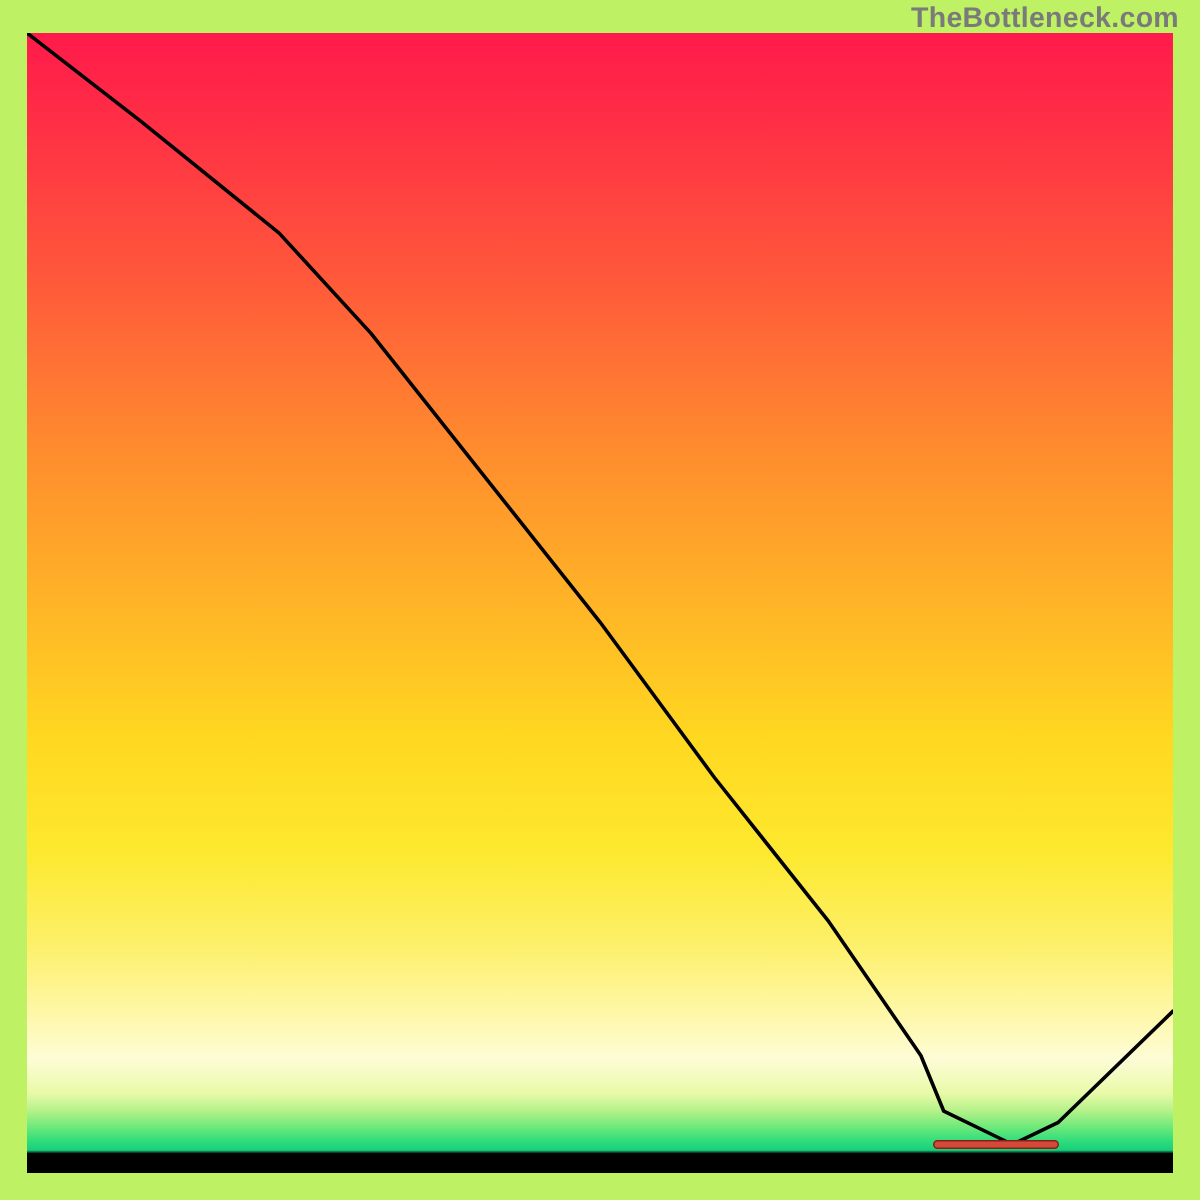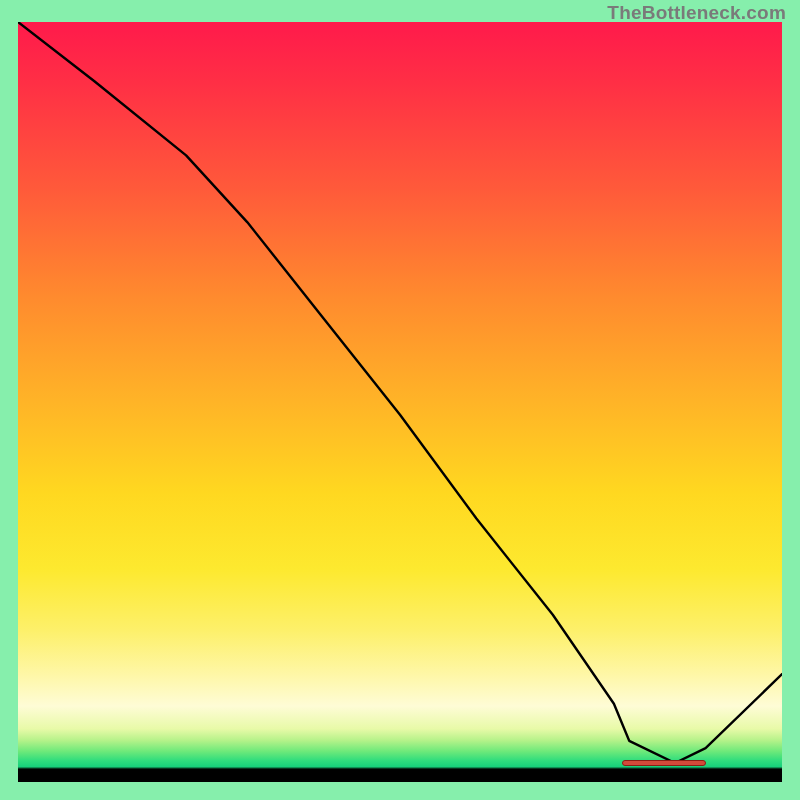--- a/index.html
+++ b/index.html
@@ -10,21 +10,21 @@
     background: #000;
     overflow: hidden;
     font-family: Arial, Helvetica, sans-serif;
   }
   .frame {
     position: absolute;
     left: 0;
     top: 0;
     width: 800px;
     height: 800px;
-    background: #86efac;
+    background: #bef264;
   }
   .plot {
     position: absolute;
     left: 18px;
     top: 22px;
     width: 764px;
     height: 760px;
     
     background: linear-gradient(to bottom,
       #ff1a4b 0%,

